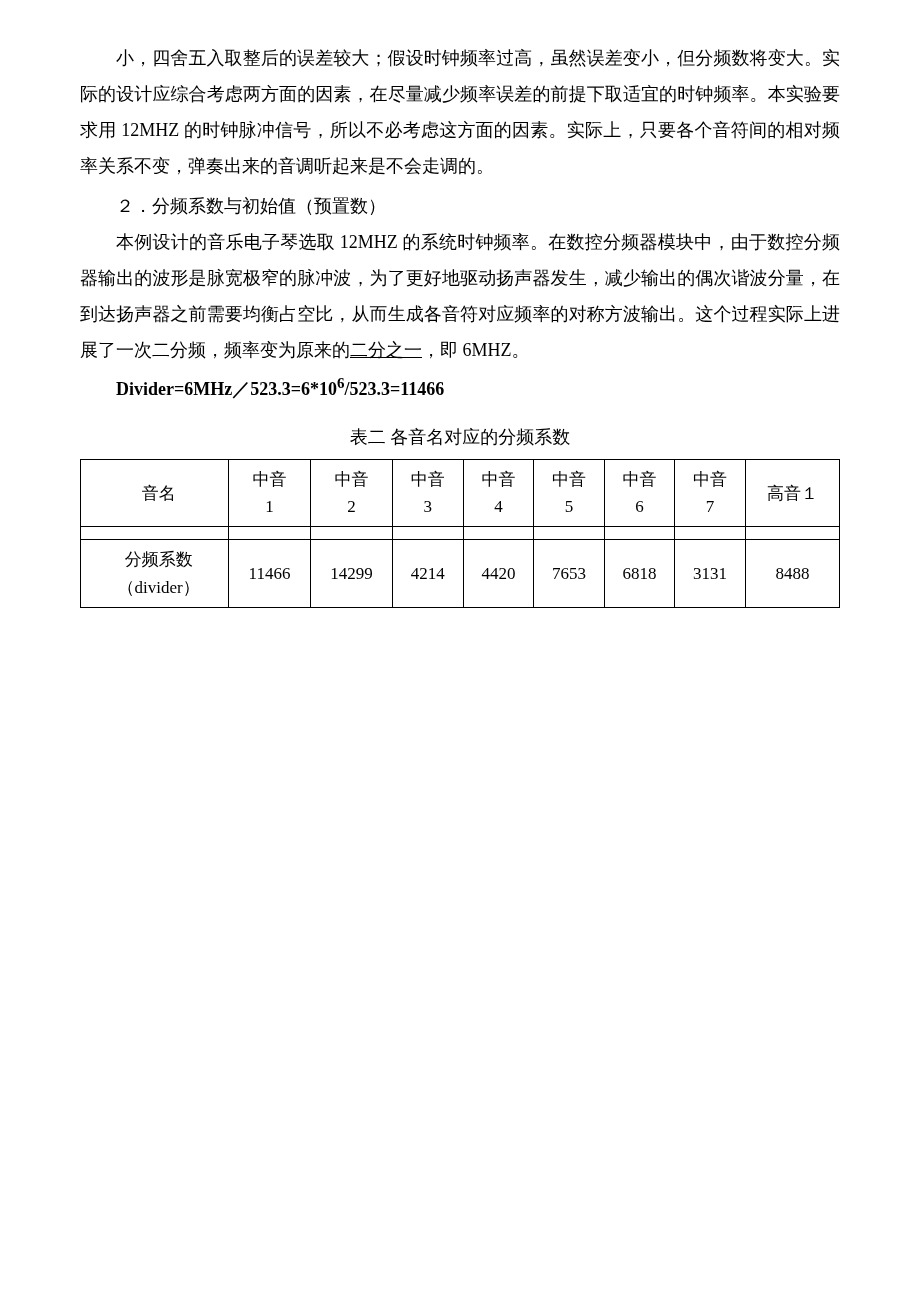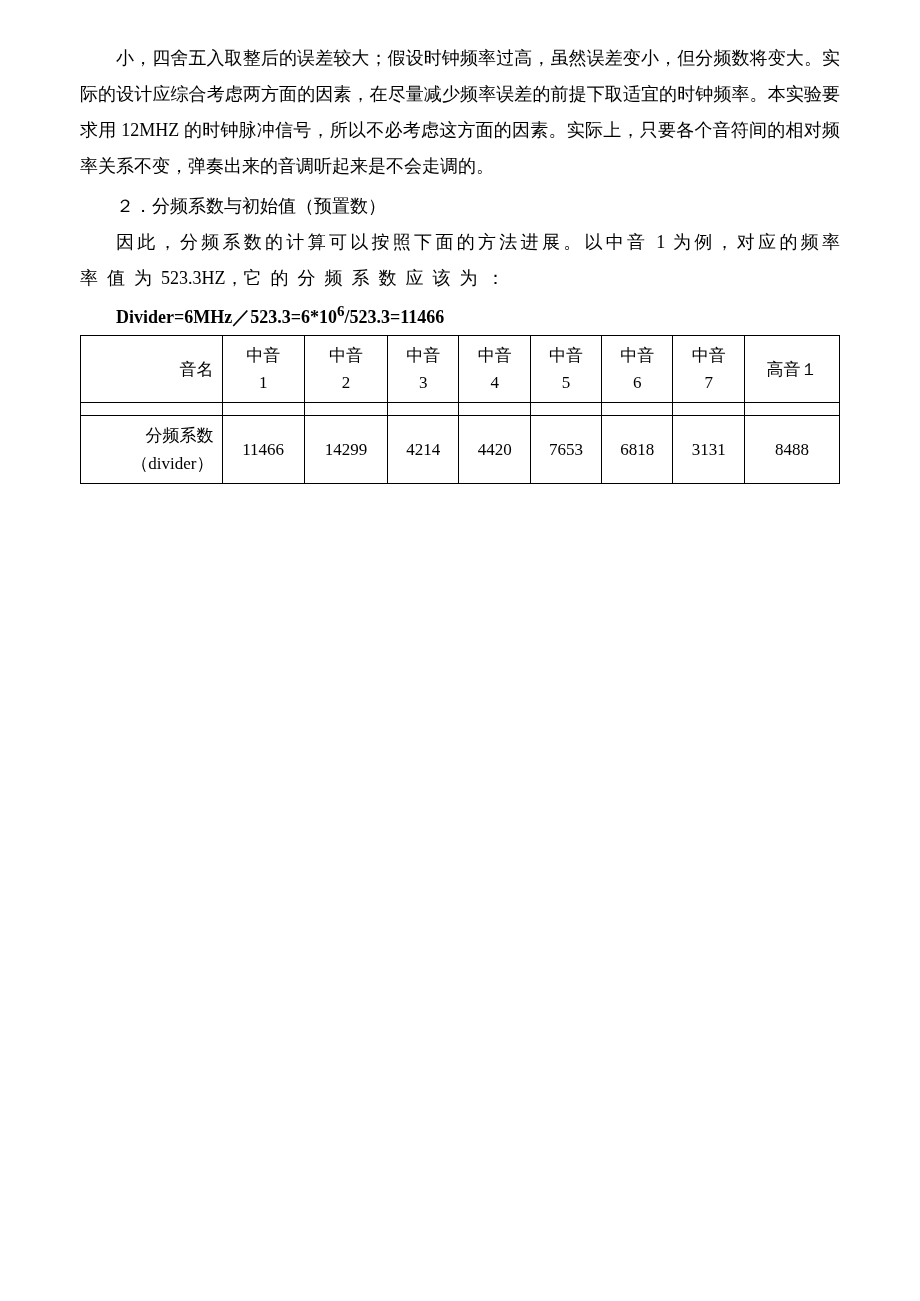--- a/index.html
+++ b/index.html
@@ -69,52 +69,53 @@
 
     table td, table th {
       border: 1px solid #000000;
       padding: 6px 8px;
       text-align: center;
       vertical-align: middle;
       line-height: 1.6;
     }
 
     table td:first-child {
-      text-align: right;
-      padding-left: 10px;
+      text-align: center;
+      padding-left: 16px;
     }
 
     .divider-row td {
       font-size: 15px;
       color: #000;
     }
   </style>
 </head>
 <body>
 
 <div class="content-block">
 
   <p>
     小，四舍五入取整后的误差较大；假设时钟频率过高，虽然误差变小，但分频数将变大。实际的设计应综合考虑两方面的因素，在尽量减少频率误差的前提下取适宜的时钟频率。本实验要求用 12MHZ 的时钟脉冲信号，所以不必考虑这方面的因素。实际上，只要各个音符间的相对频率关系不变，弹奏出来的音调听起来是不会走调的。
   </p>
 
   <p class="section-title">
     ２．分频系数与初始值（预置数）
   </p>
 
+  <p>
+    本例设计的音乐电子琴选取 12MHZ 的系统时钟频率。在数控分频器模块中，由于数控分频器输出的波形是脉宽极窄的脉冲波，为了更好地驱动扬声器发生，减少输出的偶次谐波分量，在到达扬声器之前需要均衡占空比，从而生成各音符对应频率的对称方波输出。这个过程实际上进展了一次二分频，频率变为原来的<span class="underline">二分之一</span>，即 6MHZ。
+  </p>
 
-  <p>
-    因此，分频系数的计算可以按照下面的方法进展。以中音 1 为例，对应的频率率&nbsp;&nbsp;值&nbsp;&nbsp;为&nbsp;&nbsp;523.3HZ，它&nbsp;&nbsp;的&nbsp;&nbsp;分&nbsp;&nbsp;频&nbsp;&nbsp;系&nbsp;&nbsp;数&nbsp;&nbsp;应&nbsp;&nbsp;该&nbsp;&nbsp;为&nbsp;&nbsp;：
-  </p>
 
   <p class="formula-line no-indent">
     Divider=6MHz／523.3=6*10<sup>6</sup>/523.3=11466
   </p>
 
 
+  <div class="table-caption">表二      各音名对应的分频系数</div>
 
   <table>
     <tbody>
       <tr>
         <td>音名</td>
         <td>中音<br>1</td>
         <td>中音<br>2</td>
         <td>中音<br>3</td>
         <td>中音<br>4</td>
         <td>中音<br>5</td>

